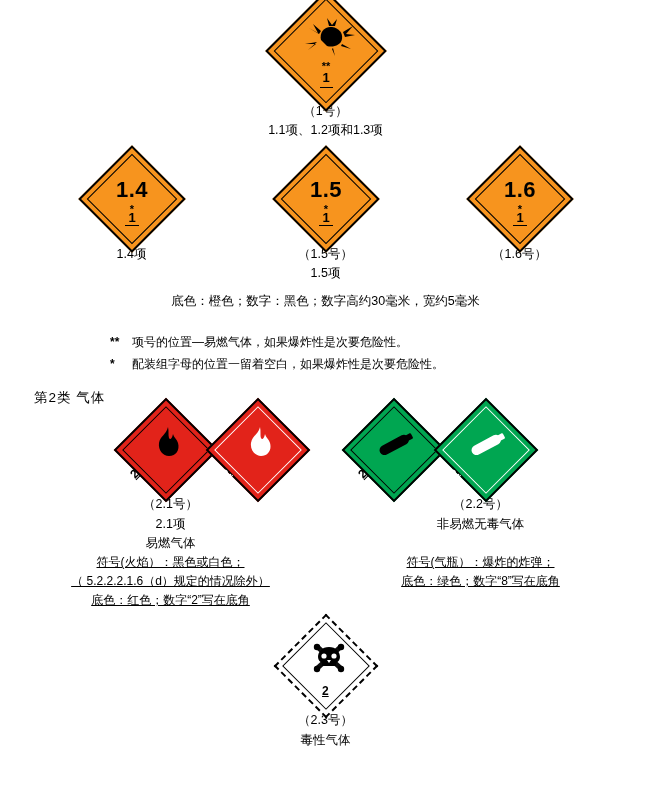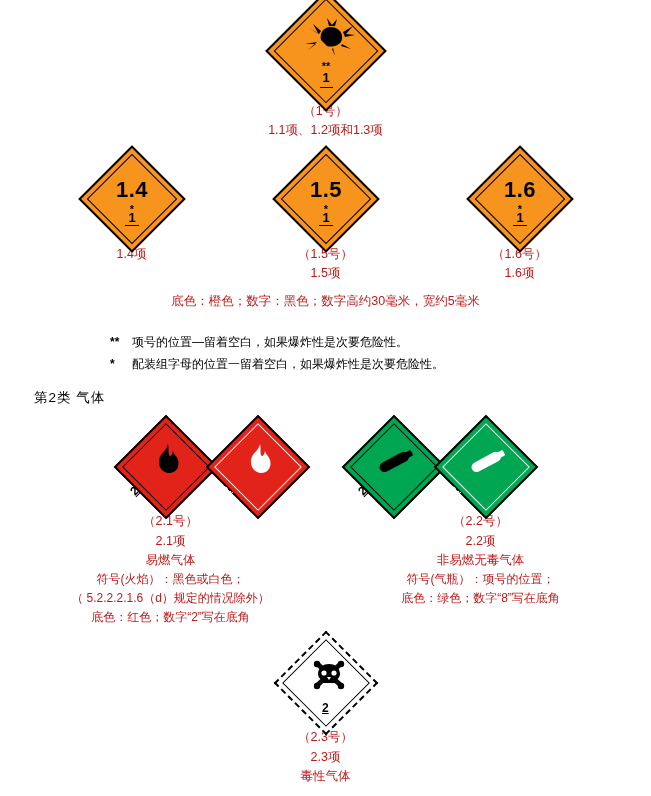--- a/index.html
+++ b/index.html
@@ -13,23 +13,23 @@
     font-family: "Liberation Sans", sans-serif;
     color: #000000;
     font-size: 12px;
     position: relative;
   }
   .page { width: 651px; padding: 8px 0 10px 0; }
   .cap {
     text-align: center;
     font-size: 12.5px;
     line-height: 1.55;
-    color: #b91c1c;
-  }
-  .cap.small { font-size: 12px; }
+    color: #000000;
+  }
+  .cap.small { font-size: 12px; text-decoration: underline; }
 
   
   .placard-wrap { display: flex; justify-content: center; }
   .placard {
     position: relative;
     transform: rotate(45deg);
     border: 2px solid #000;
     display: inline-block;
   }
   .placard .inner {
@@ -101,21 +101,21 @@
   }
   .cnum.black { color: #000; }
   .cnum.white { color: #fff; }
   .cnum u { text-decoration: underline; }
 
   .gasrow { display: flex; justify-content: center; gap: 18px; }
   .gasgroup { display: flex; gap: 18px; }
 
   .sect-head {
     font-size: 13.5px;
-    margin: 14px 0 23px 34px;
+    margin: 14px 0 6px 34px;
     letter-spacing: 1px;
   }
   .notes {
     margin: 6px 0 0 110px;
     font-size: 12px;
     line-height: 1.85;
   }
   .notes .n { display: flex; }
   .notes .mk { width: 22px; font-weight: bold; }
   .gap8 { height: 8px; }
@@ -203,34 +203,33 @@
           <div class="pl-content">
             <div class="bignum">1.6</div>
             <div class="star">*</div>
             <div class="corner1">1</div>
             <div class="underline"></div>
           </div>
         </div>
       </div>
       <div class="gap8"></div>
       <div class="cap">（1.6号）</div>
-      <div class="cap">1.6项</div>
     </div>
 
   </div>
 
   <div class="gap8"></div>
   <div class="cap">底色：橙色；数字：黑色；数字高约30毫米，宽约5毫米</div>
 
   <div class="gap14"></div>
 
   <div class="notes">
     <div class="n">
       <span class="mk">**</span>
-      <span>项号的位置—留着空白，如果爆炸性是次要危险性。</span>
+      <span>项号的位置—易燃气体，如果爆炸性是次要危险性。</span>
     </div>
     <div class="n">
       <span class="mk">*</span>
       <span>配装组字母的位置一留着空白，如果爆炸性是次要危险性。</span>
     </div>
   </div>
 
   <div class="sect-head">第2类  气体</div>
 
   <div class="gasrow">
@@ -318,33 +317,32 @@
   <div class="gap8"></div>
 
   <div class="halves">
     <div class="half">
       <div class="cap">（2.1号）</div>
       <div class="cap">2.1项</div>
       <div class="cap">易燃气体</div>
     </div>
     <div class="half">
       <div class="cap">（2.2号）</div>
-      <div class="cap">2.2项</div>
       <div class="cap">非易燃无毒气体</div>
     </div>
   </div>
 
   <div class="halves">
     <div class="half">
       <div class="cap small">符号(火焰）：黑色或白色；</div>
       <div class="cap small">（ 5.2.2.2.1.6（d）规定的情况除外）</div>
       <div class="cap small">底色：红色；数字“2”写在底角</div>
     </div>
     <div class="half">
-      <div class="cap small">符号(气瓶）：项号的位置；</div>
+      <div class="cap small">符号(气瓶）：爆炸的炸弹；</div>
       <div class="cap small">底色：绿色；数字“8”写在底角</div>
     </div>
   </div>
 
   <div class="gap20"></div>
 
   <div class="placard-wrap">
     <div class="placard p-white-dash">
       <div class="inner"></div>
       <div class="pl-content">
@@ -366,16 +364,15 @@
         </div>
         <div class="cnum black" style="left:50%;bottom:3px;transform:none;margin-left:-4px;">
           <u>2</u>
         </div>
       </div>
     </div>
   </div>
 
   <div class="gap8"></div>
   <div class="cap">（2.3号）</div>
-  <div class="cap">2.3项</div>
   <div class="cap">毒性气体</div>
 
 </div>
 
 </body></html>

